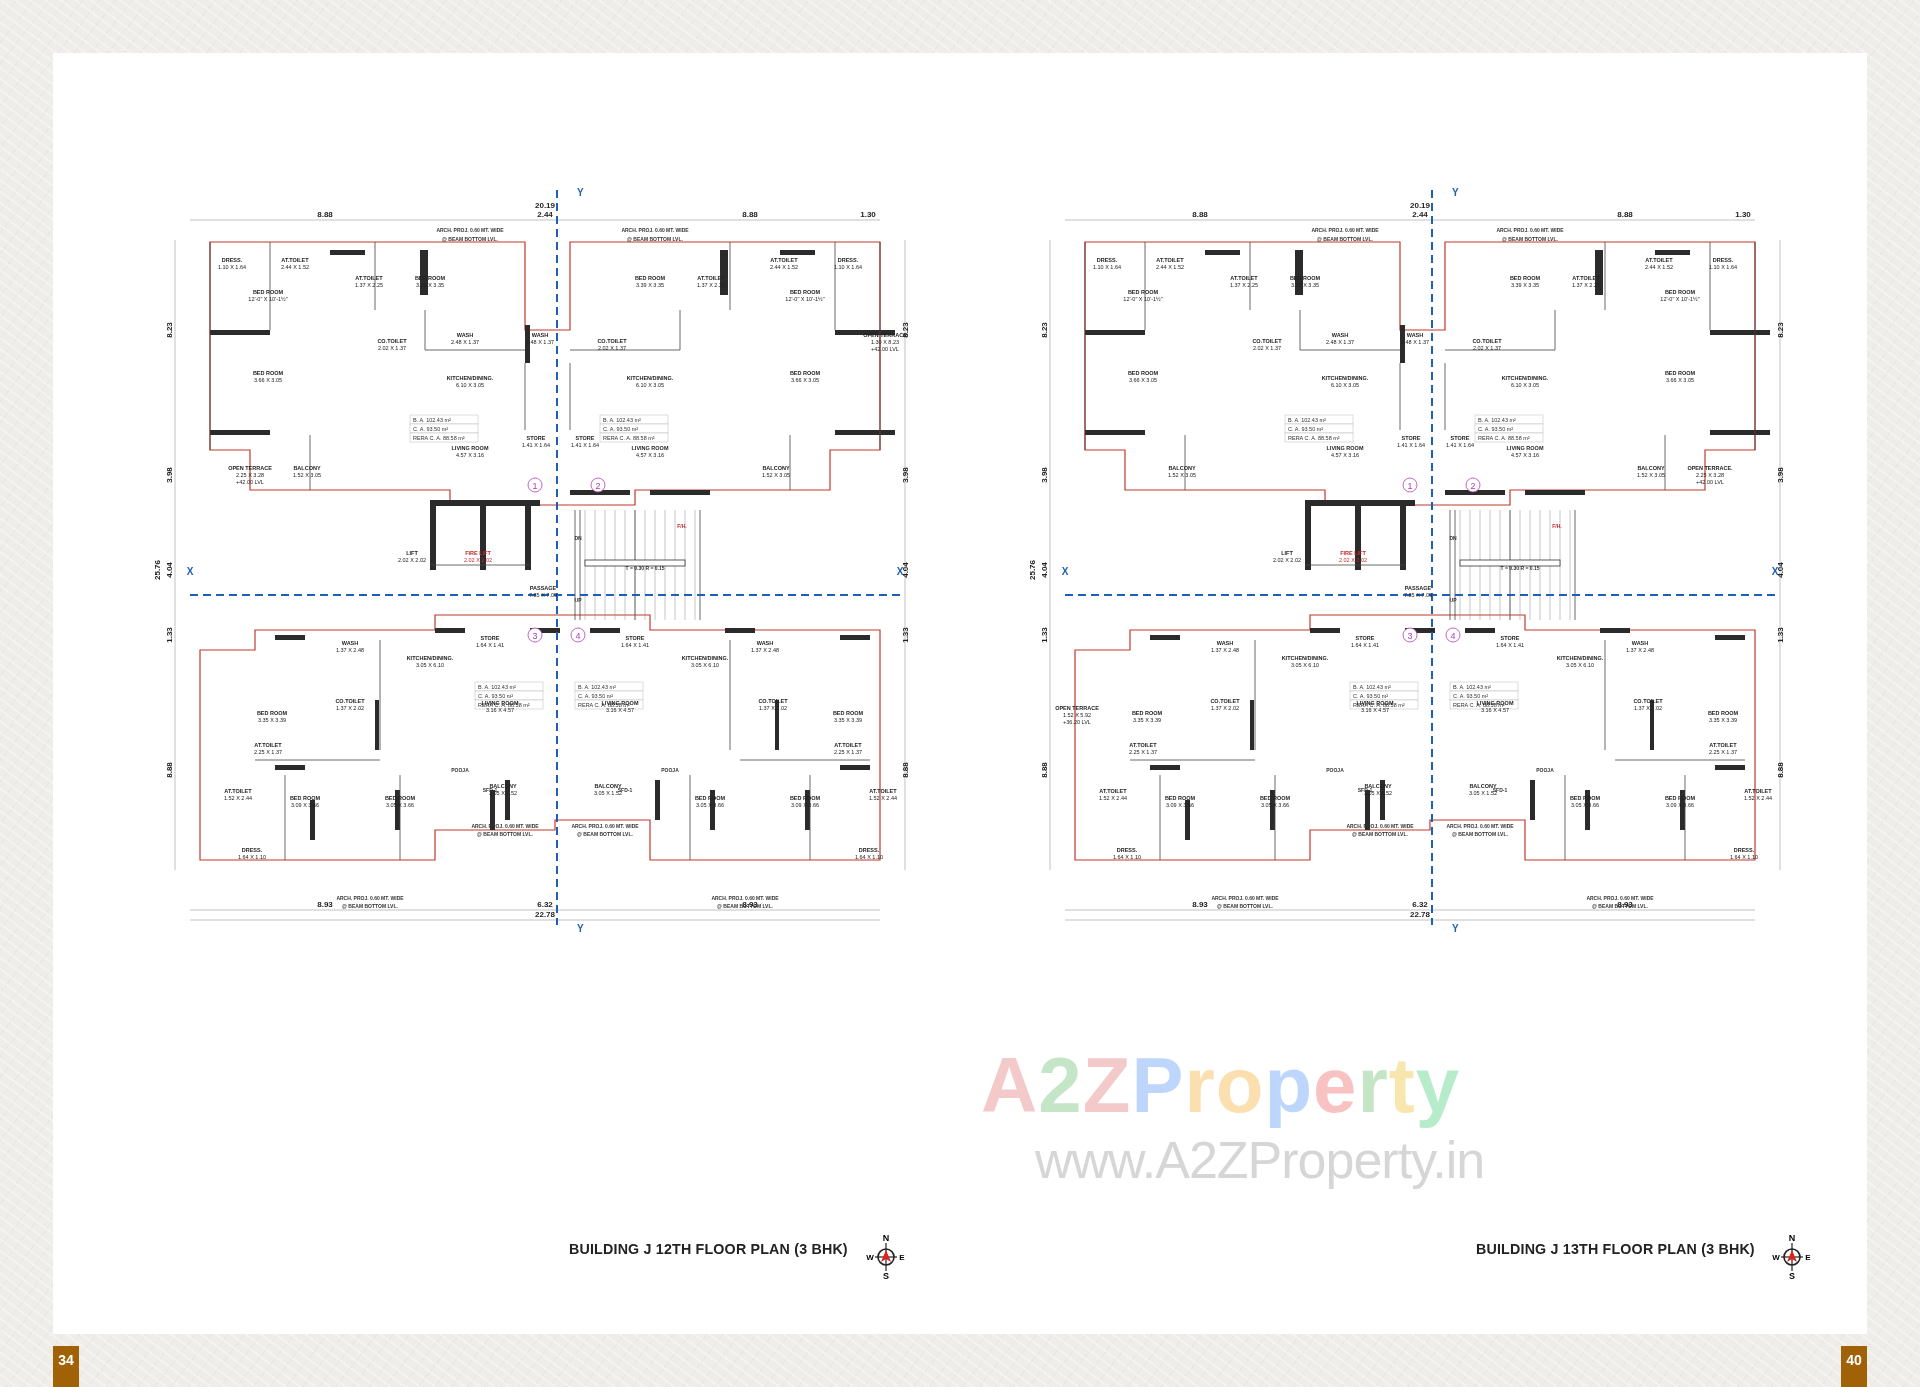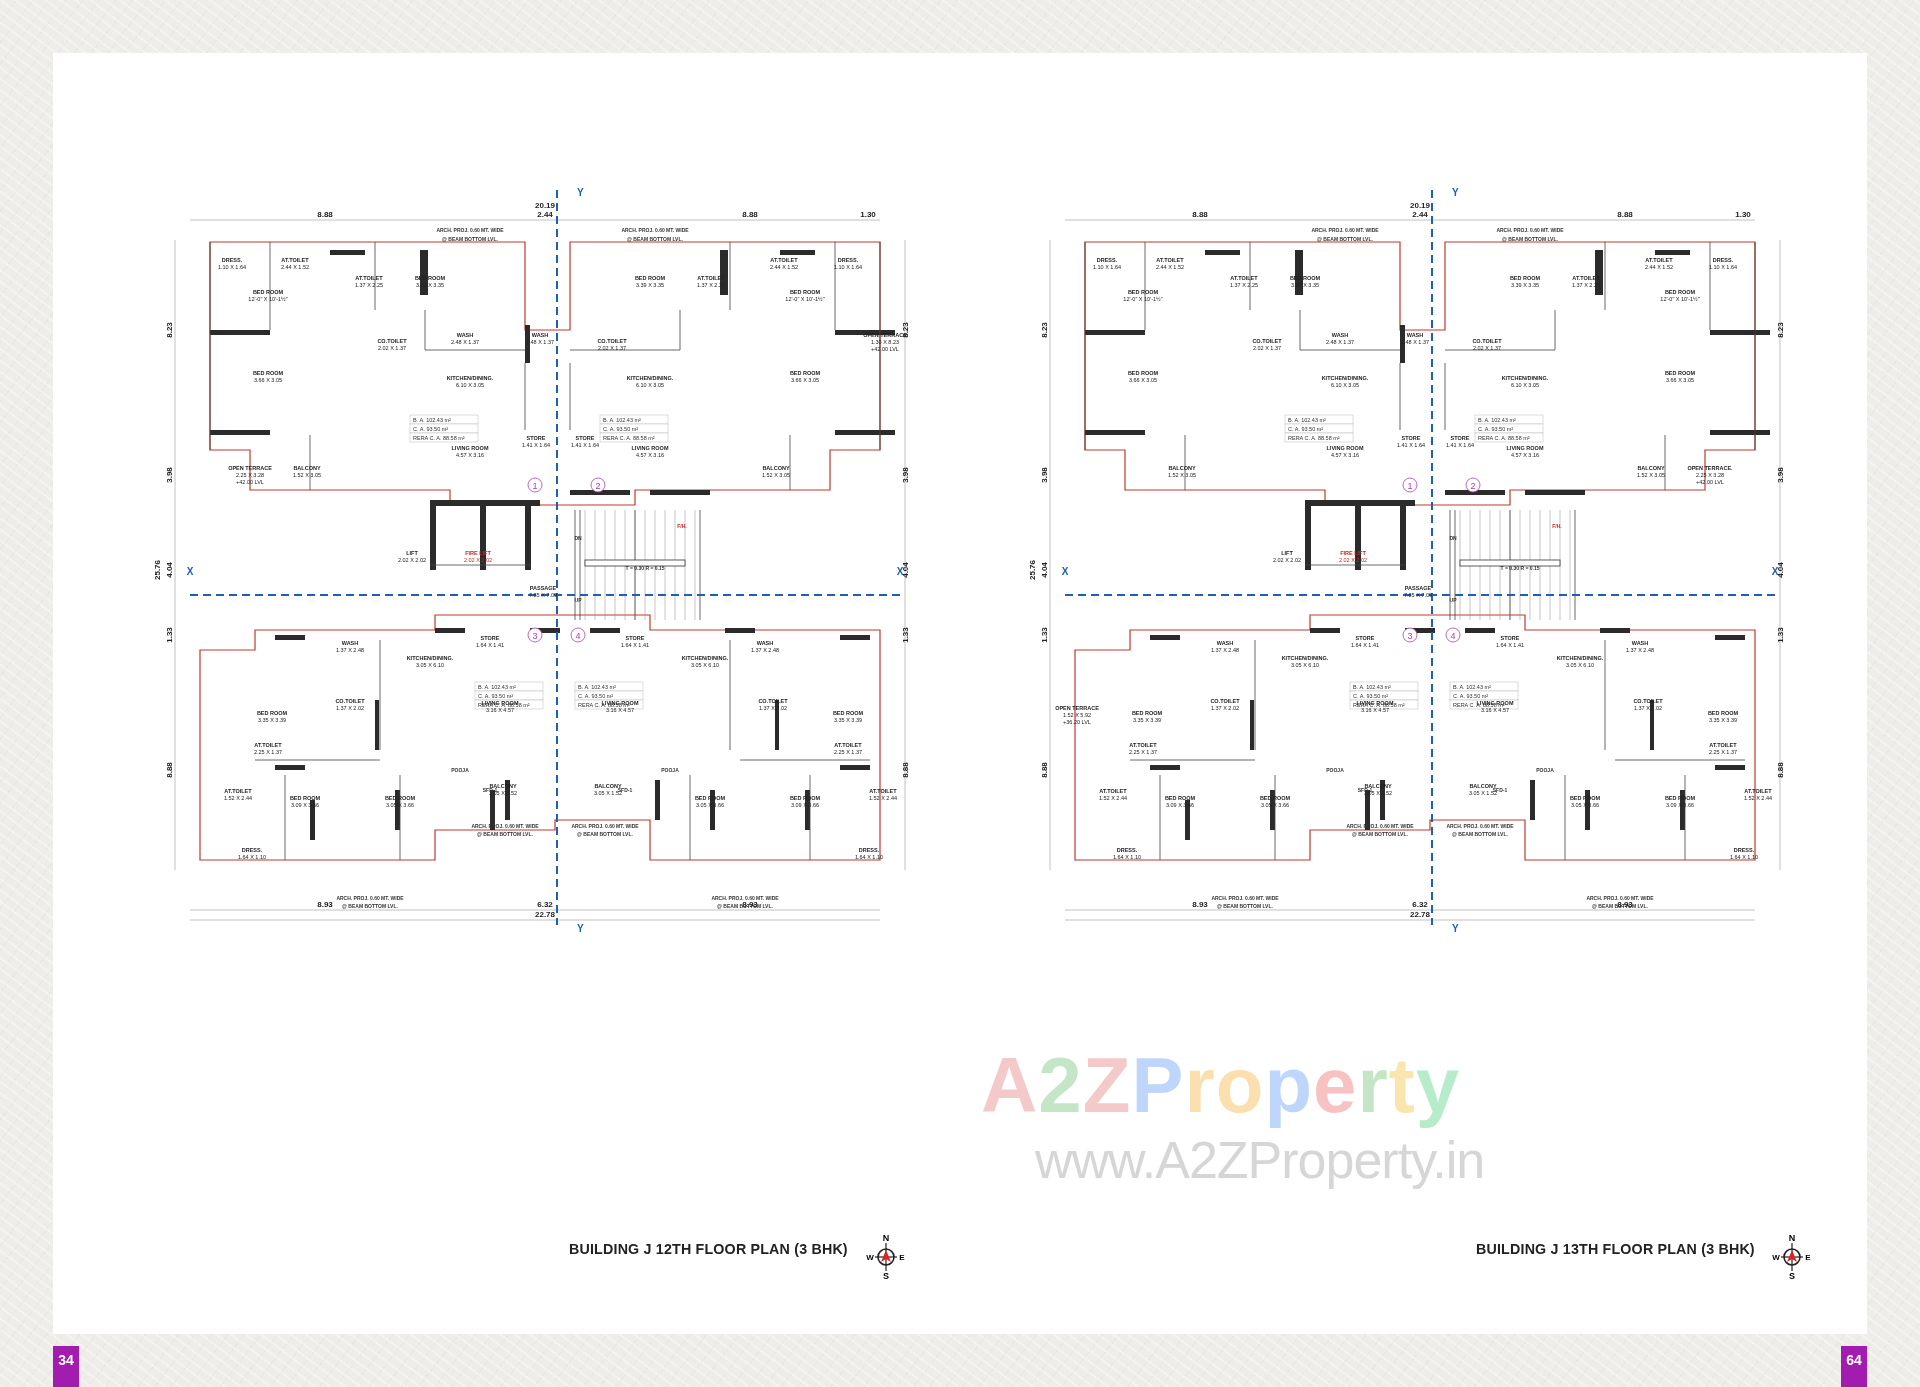--- a/index.html
+++ b/index.html
@@ -16,21 +16,21 @@
   .plan-left{left:160px;}
   .plan-right{left:1035px;}
   .caption{position:absolute;top:1240px;font-family:"Liberation Sans",sans-serif;
     font-weight:bold;font-size:15.5px;color:#222;letter-spacing:.2px;transform:scaleX(.92);transform-origin:left;}
   .cap-left{left:569px;}
   .cap-right{left:1476px;}
   .compass{position:absolute;top:1232px;width:40px;height:48px;}
   .compass-left{left:866px;}
   .compass-right{left:1772px;}
   .compass svg{width:100%;height:100%;}
-  .page-num{position:absolute;top:1346px;width:26px;height:41px;background:#a21caf;color:#fff;
+  .page-num{position:absolute;top:1346px;width:26px;height:41px;background:#a16207;color:#fff;
     font-weight:bold;font-size:14px;text-align:center;line-height:28px;}
   .pn-left{left:53px;}
   .pn-right{left:1841px;}
   .wm-logo{position:absolute;left:981px;top:1040px;font-family:"Liberation Sans",sans-serif;
     font-weight:bold;font-size:78px;letter-spacing:1px;opacity:.32;white-space:nowrap;}
   .wm-logo span{display:inline-block;}
   .wm-url{position:absolute;left:1035px;top:1130px;font-size:52px;color:#cfcfcf;opacity:.85;
     font-family:"Liberation Sans",sans-serif;white-space:nowrap;letter-spacing:-1px;}
   text{font-family:"Liberation Sans",sans-serif;}
 </style>
@@ -610,13 +610,13 @@
     <text x="36" y="28" font-size="8" text-anchor="middle" font-weight="bold">E</text>
     <text x="20" y="47" font-size="9" text-anchor="middle" font-weight="bold">S</text>
     <circle cx="20" cy="25" r="8" fill="none" stroke="#222" stroke-width="1.6"></circle>
     <line x1="20" y1="11" x2="20" y2="39" stroke="#222" stroke-width="1.2"></line>
     <line x1="9" y1="25" x2="31" y2="25" stroke="#222" stroke-width="1.2"></line>
     <polygon points="20,18 25,30 20,27 15,30" fill="#d22"></polygon>
   </svg>
 </div>
 
 <div class="page-num pn-left">34</div>
-<div class="page-num pn-right">64</div>
+<div class="page-num pn-right">40</div>
 
 </body></html>

